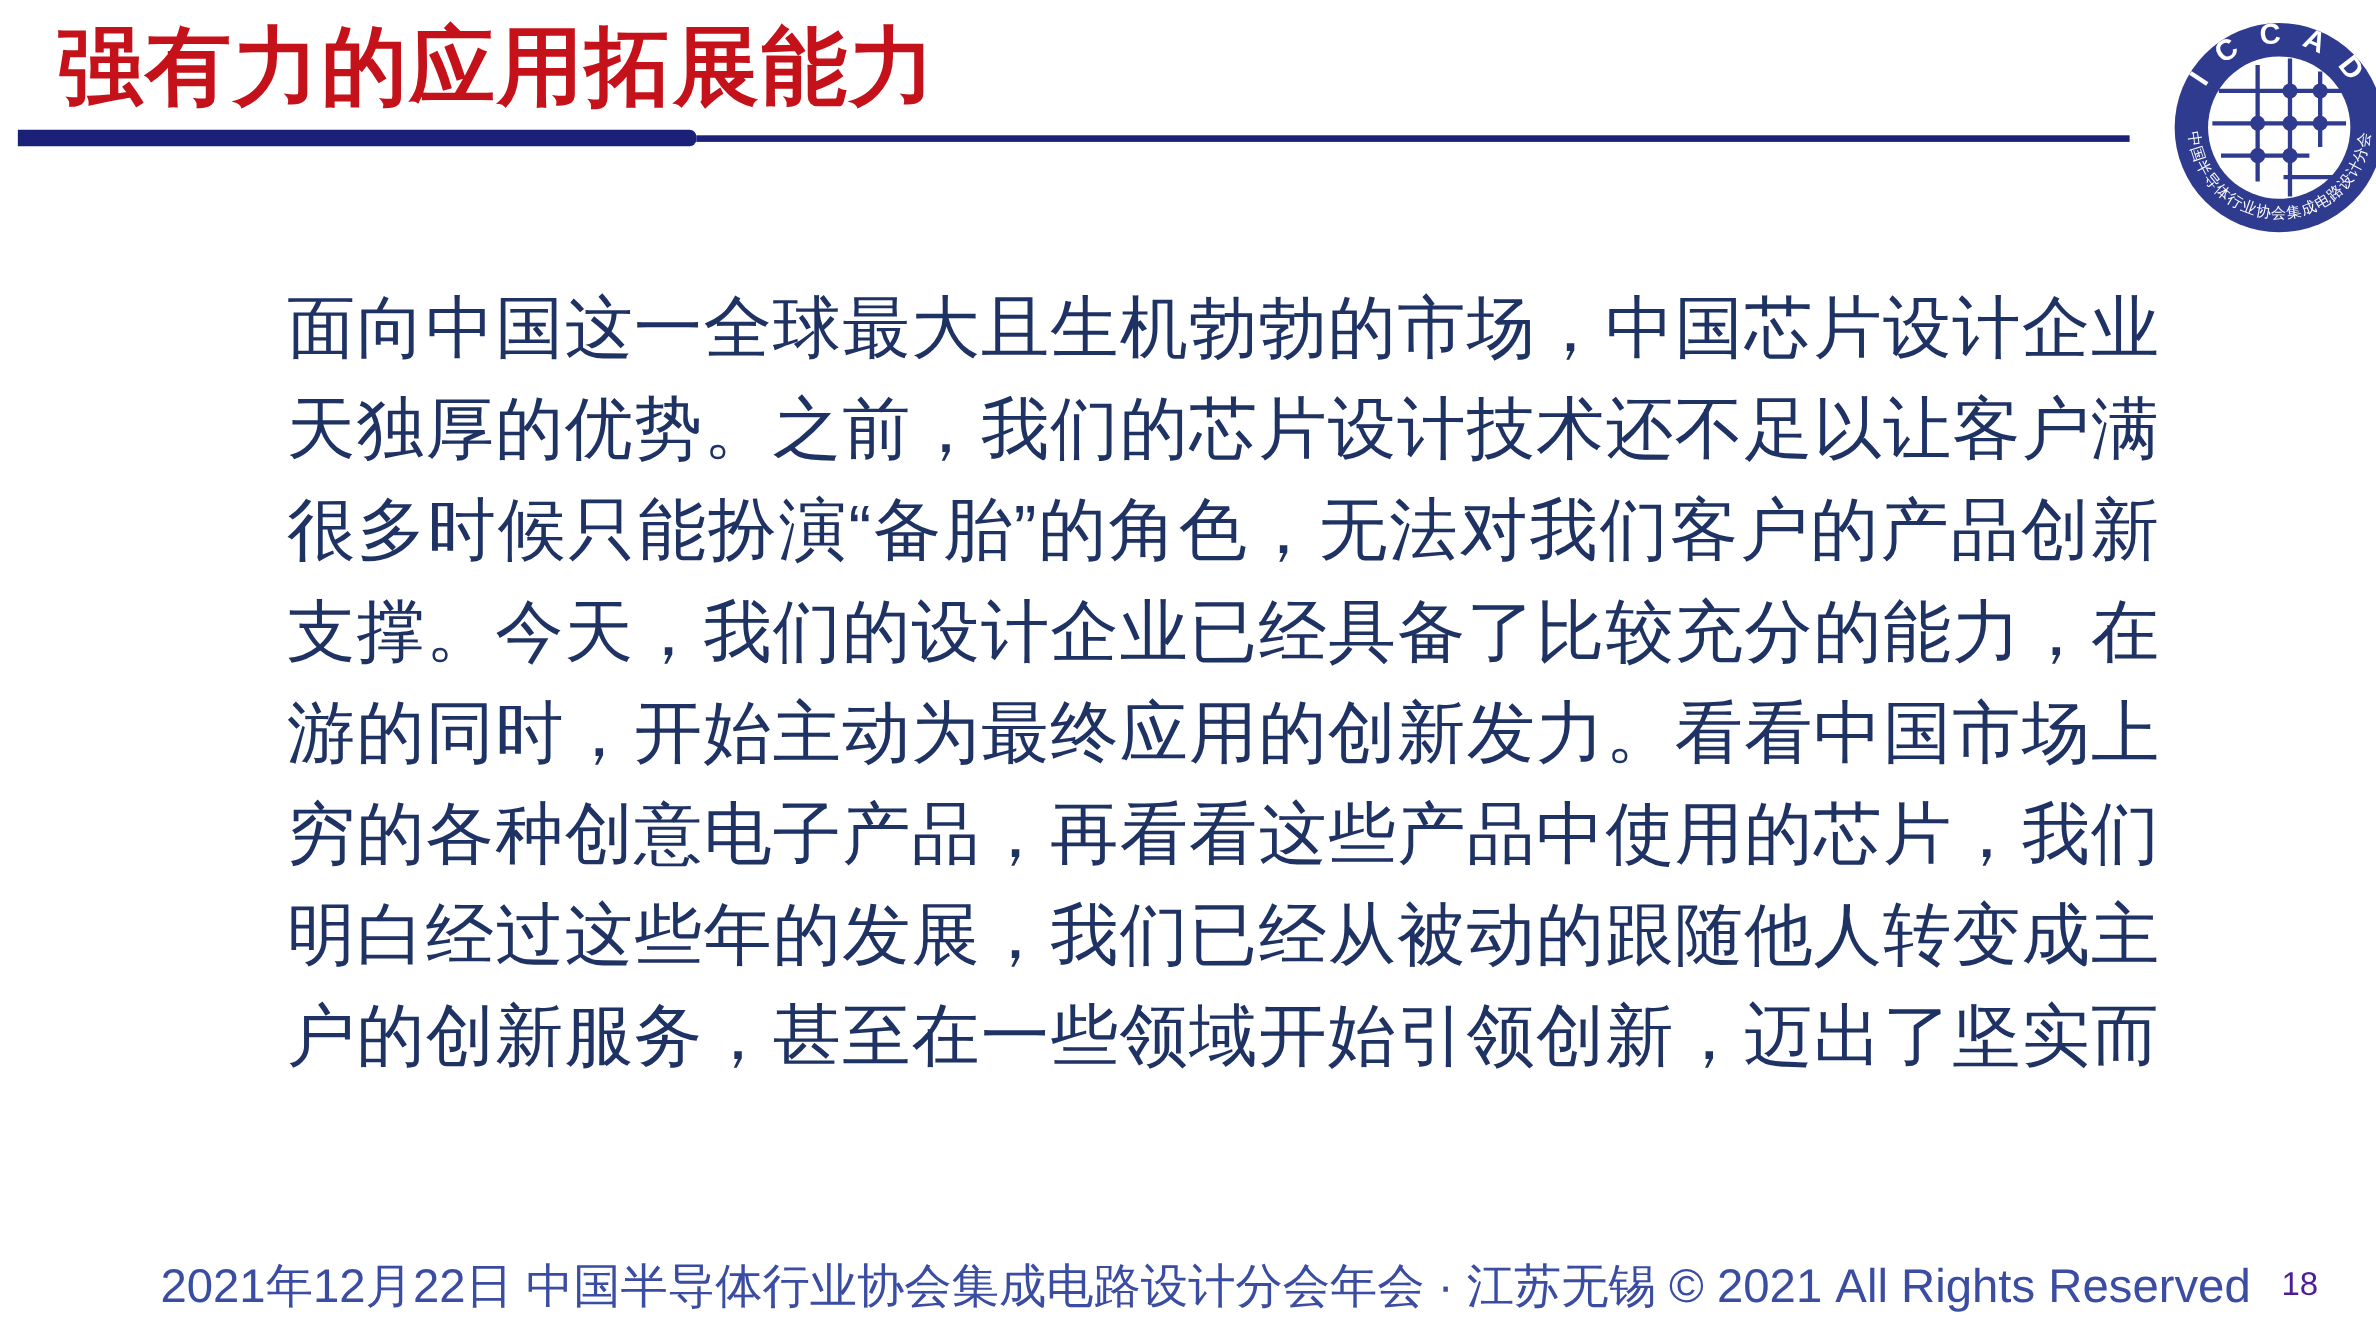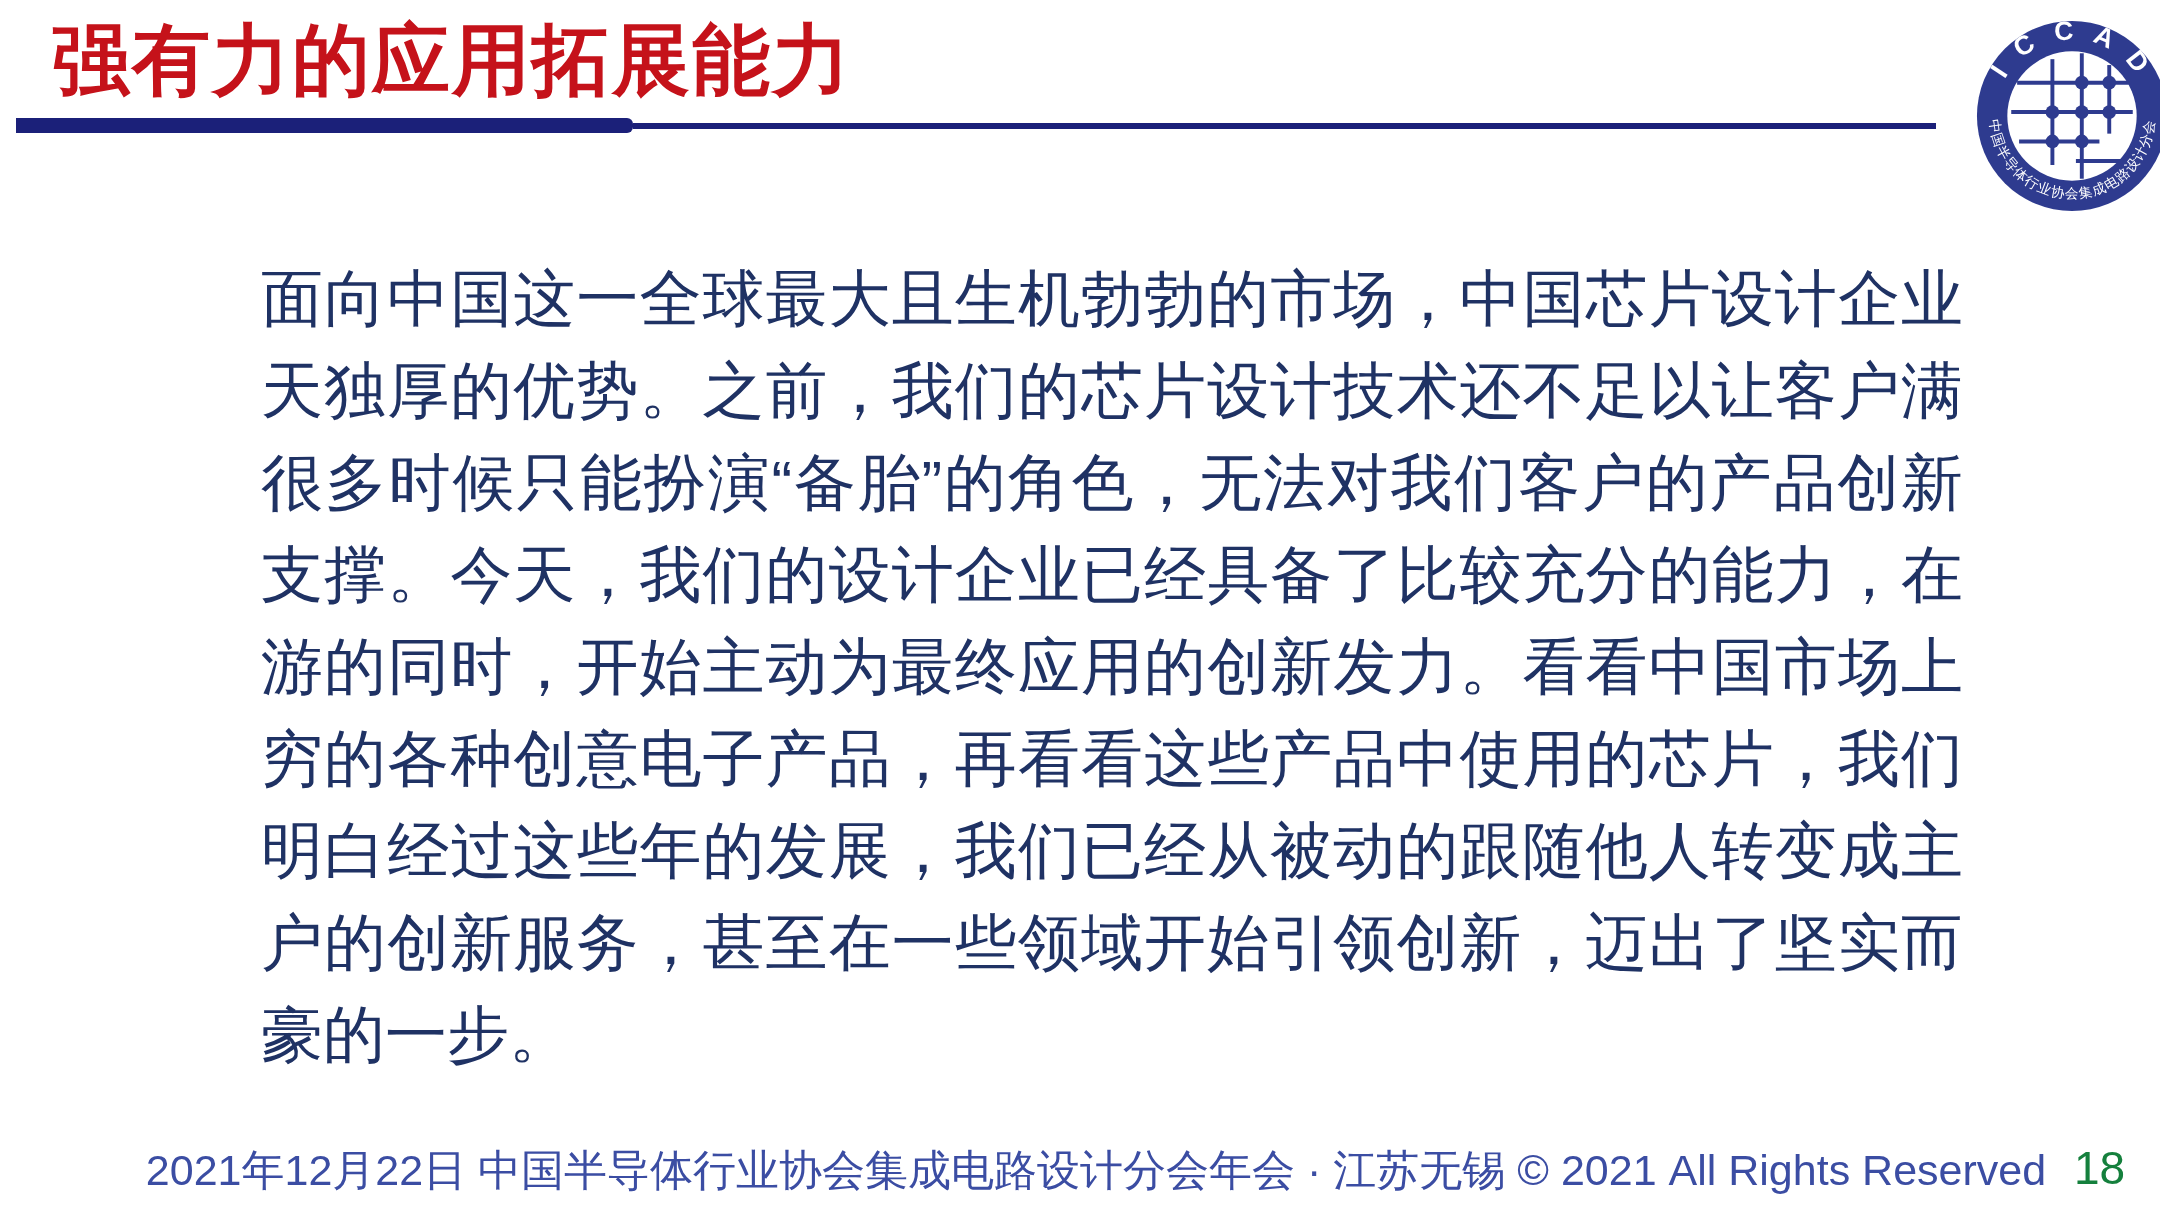--- a/index.html
+++ b/index.html
@@ -76,22 +76,22 @@
     color: #3b4da3;
     font-size: 43px;
     line-height: 44px;
   }
   #page-number {
     position: absolute;
     left: 2058px;
     top: 1142px;
     width: 70px;
     text-align: left;
-    color: #15803d;
-    font-size: 46px;
+    color: #4c1d95;
+    font-size: 30px;
     line-height: 52px;
   }
 </style>
 </head>
 <body>
 
 <div id="slide">
 
   <div id="title">强有力的应用拓展能力</div>
 
@@ -137,20 +137,19 @@
 
   <div id="body-text">
     <div class="body-line">面向中国这一全球最大且生机勃勃的市场，中国芯片设计企业具备得</div>
     <div class="body-line">天独厚的优势。之前，我们的芯片设计技术还不足以让客户满意，在</div>
     <div class="body-line">很多时候只能扮演“备胎”的角色，无法对我们客户的产品创新提供</div>
     <div class="body-line">支撑。今天，我们的设计企业已经具备了比较充分的能力，在支撑下</div>
     <div class="body-line">游的同时，开始主动为最终应用的创新发力。看看中国市场上层出不</div>
     <div class="body-line">穷的各种创意电子产品，再看看这些产品中使用的芯片，我们就应该</div>
     <div class="body-line">明白经过这些年的发展，我们已经从被动的跟随他人转变成主动为客</div>
     <div class="body-line">户的创新服务，甚至在一些领域开始引领创新，迈出了坚实而令人自</div>
-    <div class="body-line last">豪的一步。</div>
   </div>
 
   <div id="footer">2021年12月22日 中国半导体行业协会集成电路设计分会年会 · 江苏无锡 © 2021 All Rights Reserved</div>
 
   <div id="page-number">18</div>
 
 </div>
 
 </body></html>

